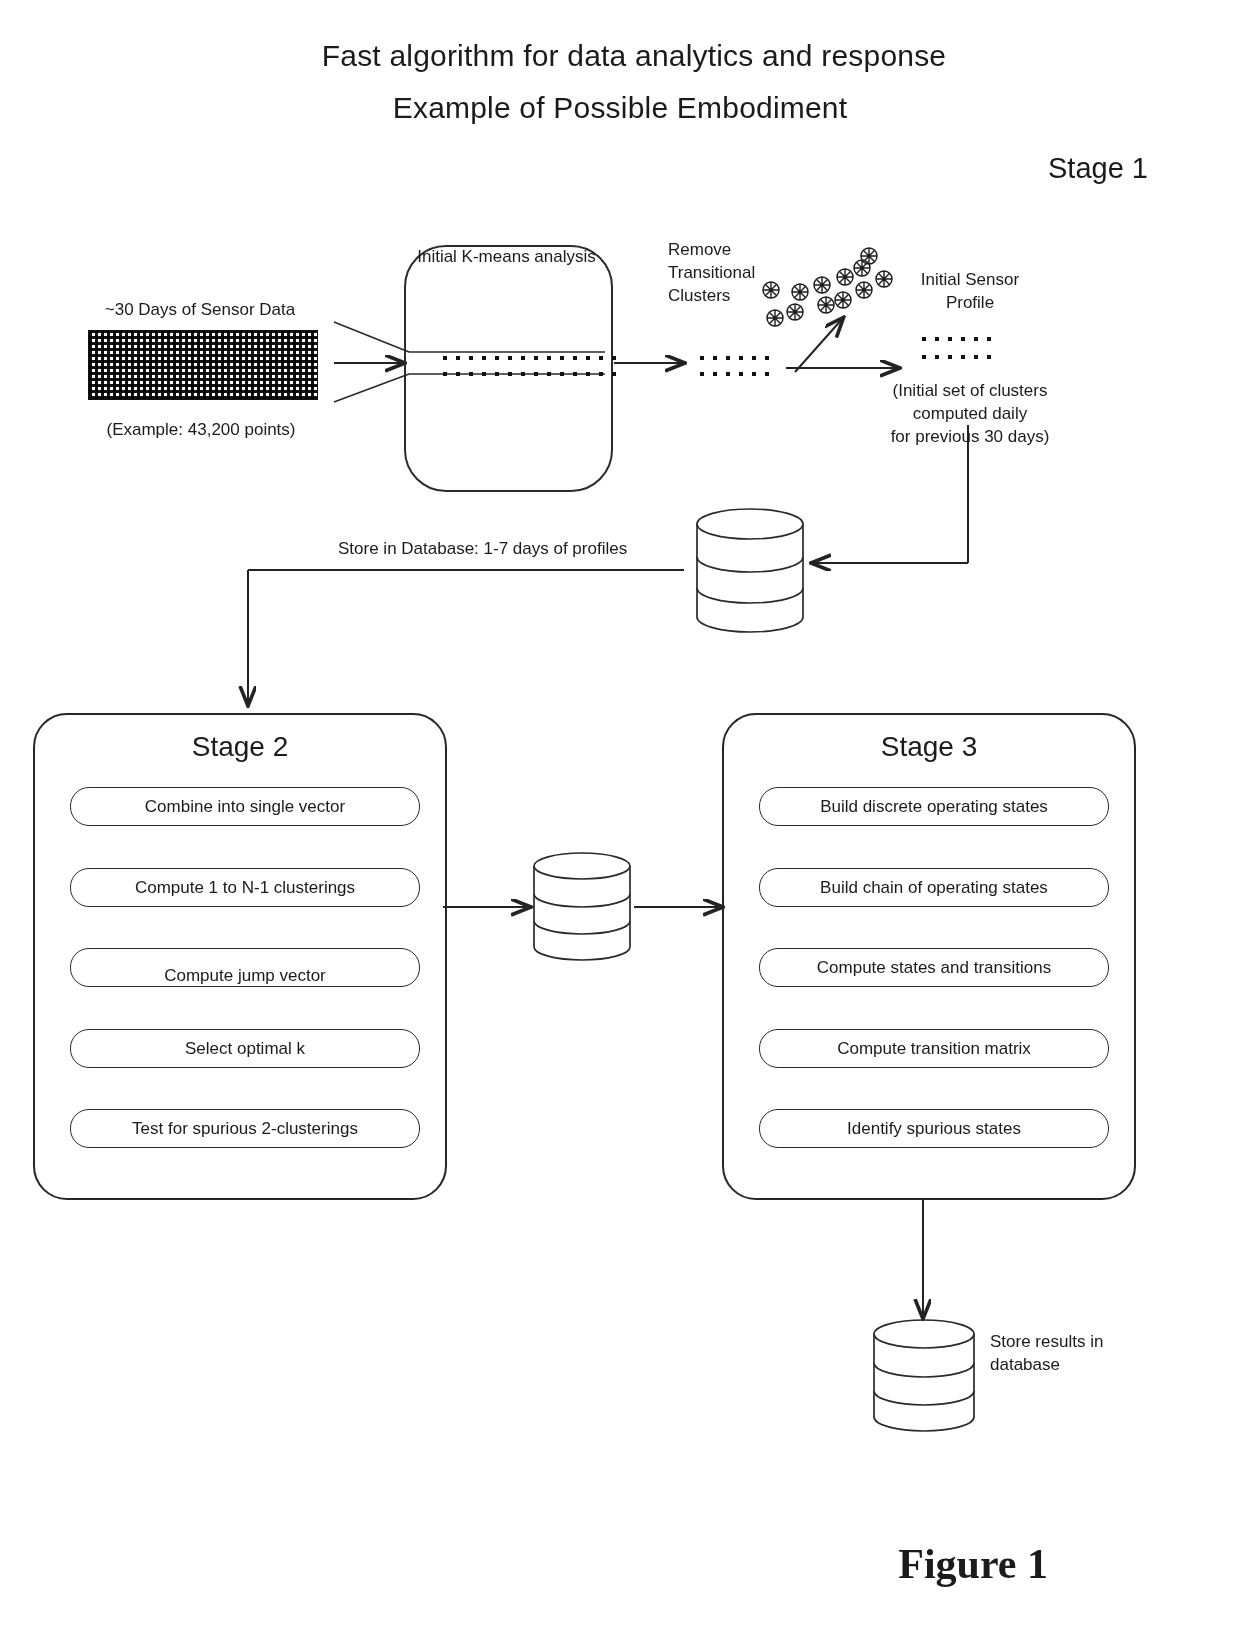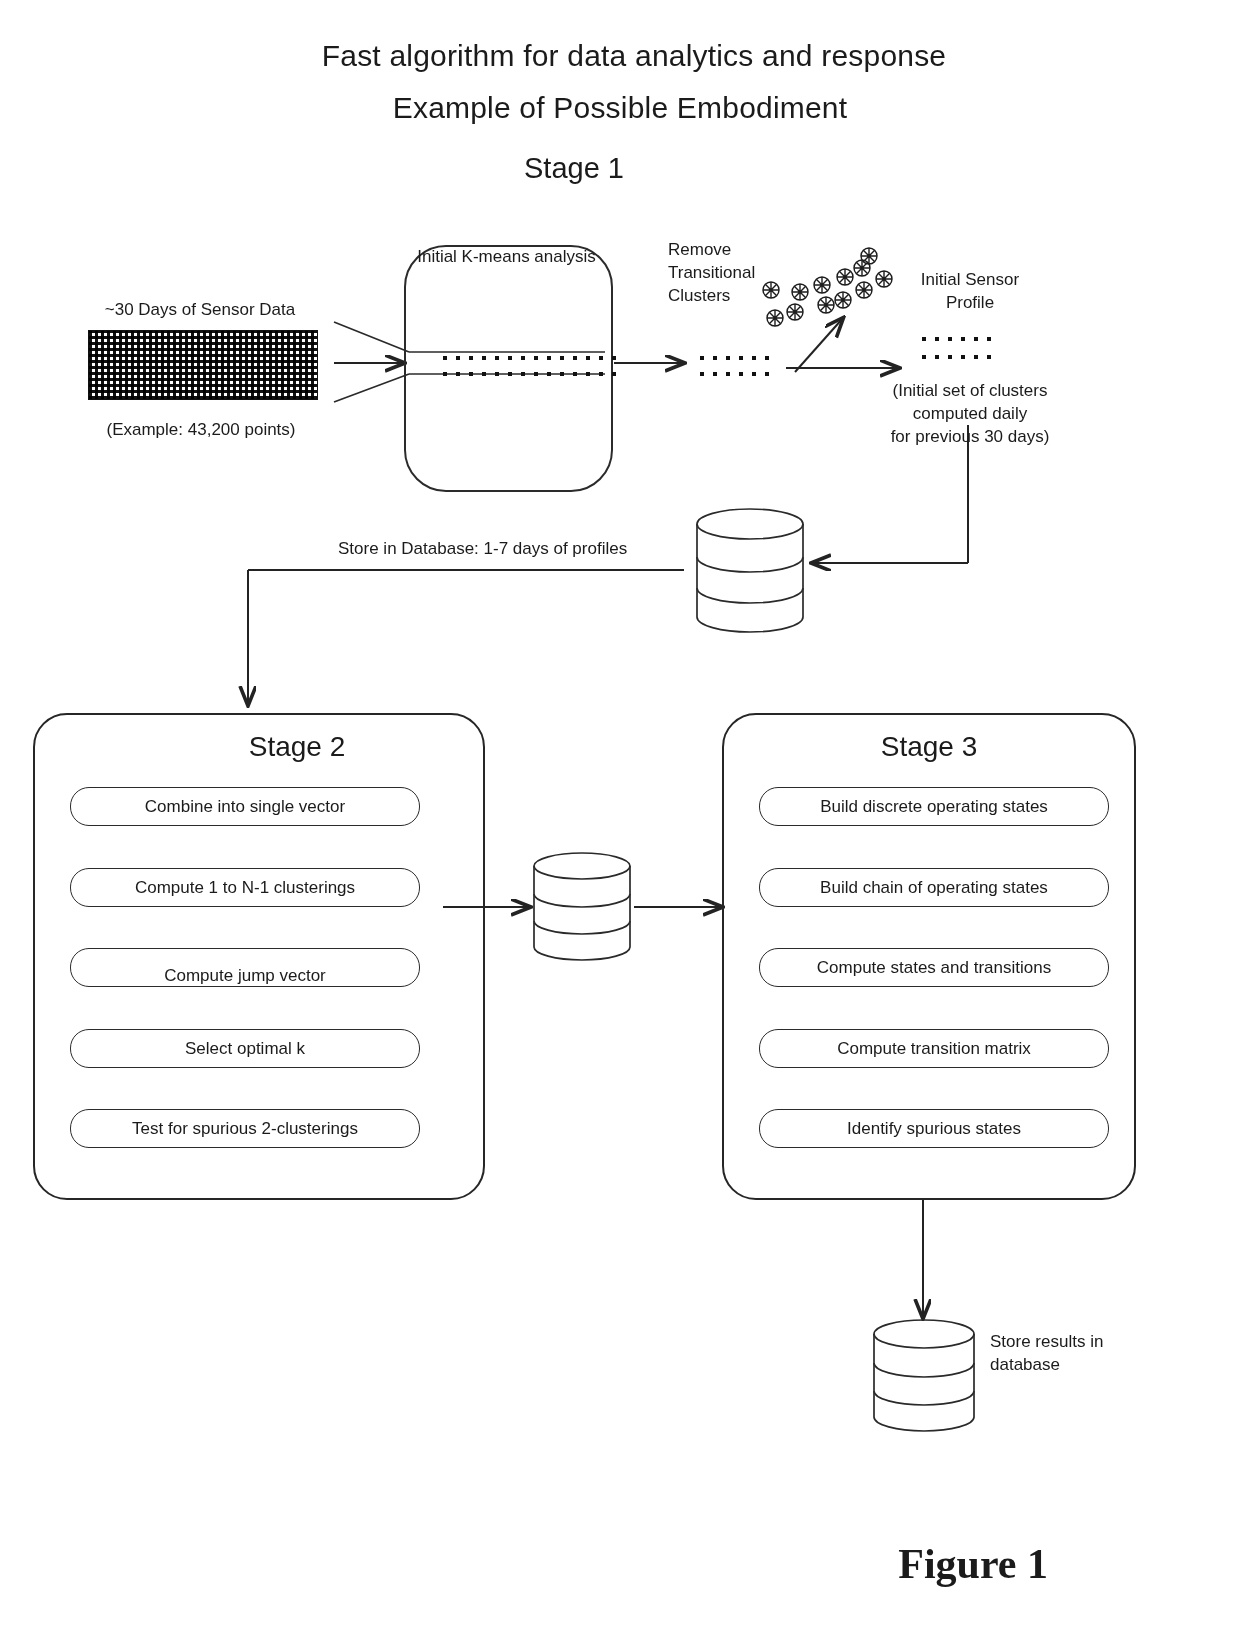--- a/index.html
+++ b/index.html
@@ -26,21 +26,21 @@
     left: 0;
     top: 34px;
     width: 1240px;
     text-align: center;
   }
   .title-line-1 { font-size: 30px; letter-spacing: .2px; line-height: 44px; margin-left: 28px; }
   .title-line-2 { font-size: 30px; letter-spacing: .2px; line-height: 44px; margin-top: 8px; }
   .stage1-title {
     position: absolute;
     left: 0; top: 148px; width: 1148px;
-    text-align: center;
+    text-align: right;
     font-size: 29px;
     line-height: 40px;
   }
 
   
   .lbl {
     position: absolute;
     font-size: 17px;
     line-height: 23px;
     color: #1b1b1b;
@@ -353,21 +353,21 @@
       <span></span>
       <span></span>
   </div>
 
   <div class="lbl c" style="left:860px; top:379px; width:220px;">(Initial set of clusters
 computed daily
 for previous 30 days)</div>
 
   <div class="lbl" style="left:338px; top:537px; width:350px;">Store in Database: 1-7 days of profiles</div>
 
-  <div class="stage-box" style="left:33px; top:713px; width:410px; height:483px;padding-left:38px;">
+  <div class="stage-box" style="left:33px; top:713px; width:410px; height:483px;">
     <div class="stage-heading">Stage 2</div>
   </div>
   <div class="pill" style="left:70px; top:787px; width:348px;">
     <span>Combine into single vector</span>
   </div>
   <div class="pill" style="left:70px; top:868px; width:348px;">
     <span>Compute 1 to N-1 clusterings</span>
   </div>
   <div class="pill" style="left:70px; top:948px; width:348px;align-items:flex-end;">
     <span>Compute jump vector</span>

